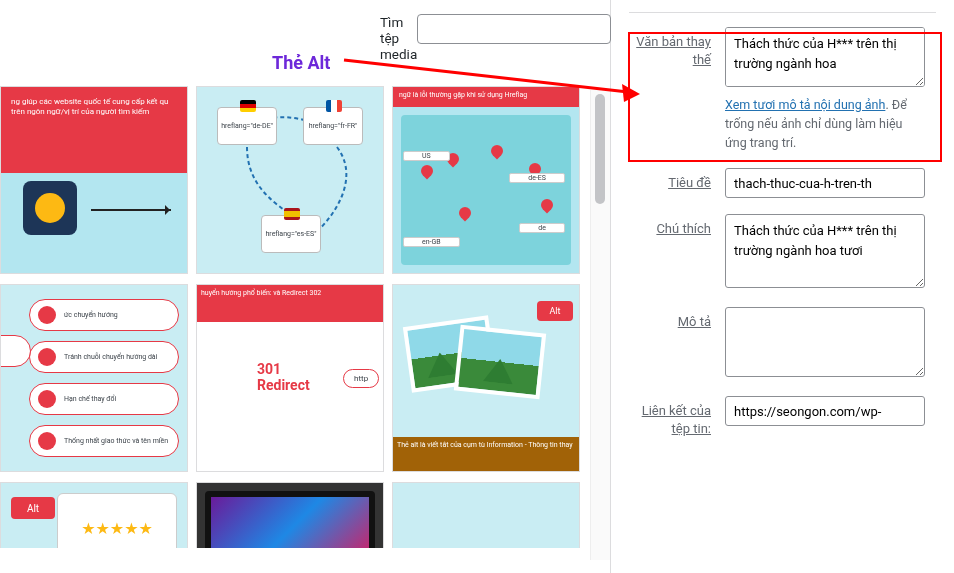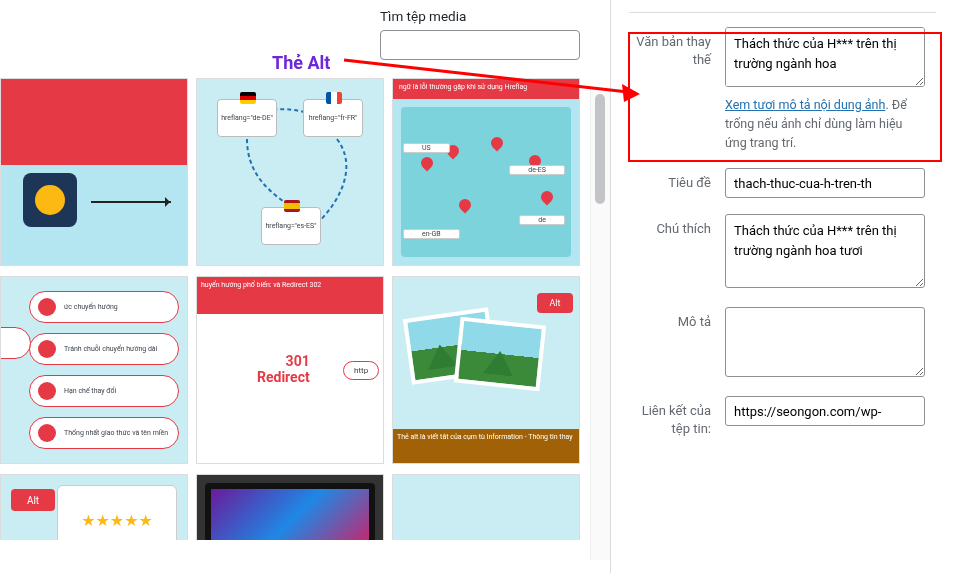--- a/index.html
+++ b/index.html
@@ -1,20 +1,20 @@
 <!DOCTYPE html>
 <html><head>
 <meta charset="utf-8">
 <style>
   * { box-sizing: border-box; margin: 0; padding: 0; }
   body { font-family: -apple-system, "Segoe UI", Roboto, sans-serif; font-size: 13px; color: #3c434a; background: #fff; width: 954px; height: 573px; overflow: hidden; position: relative; }
   .layout { display: flex; width: 100%; height: 100%; }
   .left { width: 610px; padding: 8px 0 0 0; position: relative; }
   .right { width: 344px; border-left: 1px solid #dcdcde; padding: 12px 18px 0 18px; overflow-y: auto; }
-  .search-row { display: flex; flex-direction: column; align-items: flex-start; margin-left: 380px; }
+  .search-row { display: flex; flex-direction: row; align-items: flex-start; margin-left: 380px; margin-top: 6px; }
   .search-row label { font-size: 13.5px; color: #1d2327; margin-bottom: 6px; }
   .search-input { width: 200px; height: 30px; border: 1px solid #8c8f94; border-radius: 4px; padding: 0 8px; font-size: 13px; }
   .annotation { position: absolute; top: 52px; left: 272px; color: #6d28d9; font-weight: 700; font-size: 18px; z-index: 5; }
   .arrow-svg { position: absolute; top: 38px; left: 342px; z-index: 5; pointer-events: none; width: 300px; height: 80px; }
   .gallery { display: grid; grid-template-columns: repeat(3, 188px); grid-template-rows: 188px 188px 90px; gap: 10px 8px; padding: 18px 0 0 0; margin-left: 0; height: 480px; overflow: hidden; position: relative; }
   .thumb { width: 188px; height: 188px; border: 1px solid #dcdcde; background: #f0f0f1; overflow: hidden; position: relative; }
   .thumb.short { height: 90px; }
   .scroll-area { position: absolute; right: 0; top: 90px; width: 20px; height: 470px; background: #fafafa; border-left: 1px solid #eee; }
   .scroll-knob { position: absolute; top: 4px; left: 4px; width: 10px; height: 110px; background: #c3c4c7; border-radius: 6px; }
   
@@ -53,21 +53,21 @@
   .t6 .ftr{position:absolute;left:0;right:0;bottom:0;height:34px;background:#a16207;color:#fff;font-size:7px;padding:4px;}
   .t7 { background:#c9edf3; }
   .t7 .tag{position:absolute;left:10px;top:14px;width:44px;height:22px;background:#e63946;border-radius:4px;color:#fff;font-size:10px;display:flex;align-items:center;justify-content:center;}
   .t7 .box{position:absolute;left:56px;top:10px;width:120px;height:70px;background:#fff;border:1px solid #ccc;border-radius:6px;display:flex;align-items:center;justify-content:center;}
   .t7 .stars{color:#fdb913;font-size:16px;}
   .t8 { background:#333;}
   .t8 .tv{position:absolute;inset:8px 8px 2px 8px;background:linear-gradient(135deg,#6a1b9a,#1e88e5,#d81b60);border:6px solid #111;border-radius:4px;}
   .t9 { background:#c9edf3;}
   .right .hr { border:none;border-top:1px solid #dcdcde;margin-bottom:14px;}
   .field { display:flex; margin-bottom: 16px; align-items: flex-start; }
-  .field-label { width: 96px; min-width: 96px; text-align: right; color: #646970; font-size: 13px; padding-right: 14px; padding-top: 6px; line-height:1.4;}
+  .field-label { width: 96px; min-width: 96px; text-align: right; color: #646970; font-size: 13px; padding-right: 14px; padding-top: 6px; line-height:1.4;text-decoration:underline;}
   .field-body { flex: 1; }
   .field-body textarea, .field-body input[type=text] { width: 200px; border: 1px solid #8c8f94; border-radius: 3px; font-size: 13px; font-family: inherit; background:#fff; resize: both; }
   .field-body textarea { min-height: 32px; padding: 6px 8px; line-height:1.5;}
   .field-body input[type=text] { height: 30px; padding: 0 8px; }
   .field .hint { font-size: 12.5px; color:#646970; margin-top:6px;width:200px;line-height:1.5;}
   .field .hint a { color:#2271b1; text-decoration: underline; }
   .highlight-box { position: absolute; border: 2px solid #ff0000; pointer-events:none;}
   .hb1 { left: 628px; top: 32px; width: 314px; height: 130px; }
 </style>
 </head>
@@ -79,20 +79,21 @@
       <label>Tìm tệp media</label>
       <input class="search-input" type="text" value="" style="">
     </div>
     <div class="annotation">Thẻ Alt</div>
     <svg class="arrow-svg" viewBox="0 0 300 80">
       <line x1="2" y1="22" x2="286" y2="54" stroke="#ff0000" stroke-width="3"></line>
       <polygon points="298,56 280,46 282,64" fill="#ff0000"></polygon>
     </svg>
     <div class="gallery">
       <div class="thumb t1">
+        <div class="band">ng giúp các website quốc tế cung cấp kết qu trên ngôn ngữ/vị trí của người tìm kiếm</div>
         <div class="dev"></div>
         <div class="arrow"></div>
       </div>
       <div class="thumb t2">
         <svg>
             <path d="M50,40 C100,10 150,60 140,40" stroke="#2271b1" stroke-width="2" fill="none" stroke-dasharray="4 3"></path>
             <path d="M50,60 C50,130 140,130 100,160" stroke="#2271b1" stroke-width="2" fill="none" stroke-dasharray="4 3"></path>
             <path d="M140,60 C170,100 120,150 100,160" stroke="#2271b1" stroke-width="2" fill="none" stroke-dasharray="4 3"></path>
           </svg>
         <div class="card c1">
@@ -134,21 +135,21 @@
             <span>Thống nhất giao thức và tên miền</span>
           </div>
         <div class="line ln3">
             <span>Hạn chế thay đổi</span>
           </div>
         <div style="position:absolute;left:-120px;top:50px;width:150px;height:32px;background:#fff;border:1px solid #e63946;border-radius:16px;font-size:7px;display:flex;align-items:center;padding-left:24px"></div>
       </div>
       <div class="thumb t5">
         <div class="txt">huyển hướng phổ biến: và Redirect 302</div>
 
-        <div class="big" style="left:60px;top:76px;text-align:right;white-space:pre">301
+        <div class="big" style="left:60px;top:76px;text-align:left;white-space:pre">301
 Redirect</div>
         <div class="badge" style="left:146px;top:84px">http</div>
       </div>
       <div class="thumb t6">
         <div class="tag">Alt</div>
         <div class="photo p1">
             <div class="mount"></div>
           </div>
         <div class="photo p2">
             <div class="mount" style="left:24px"></div>

